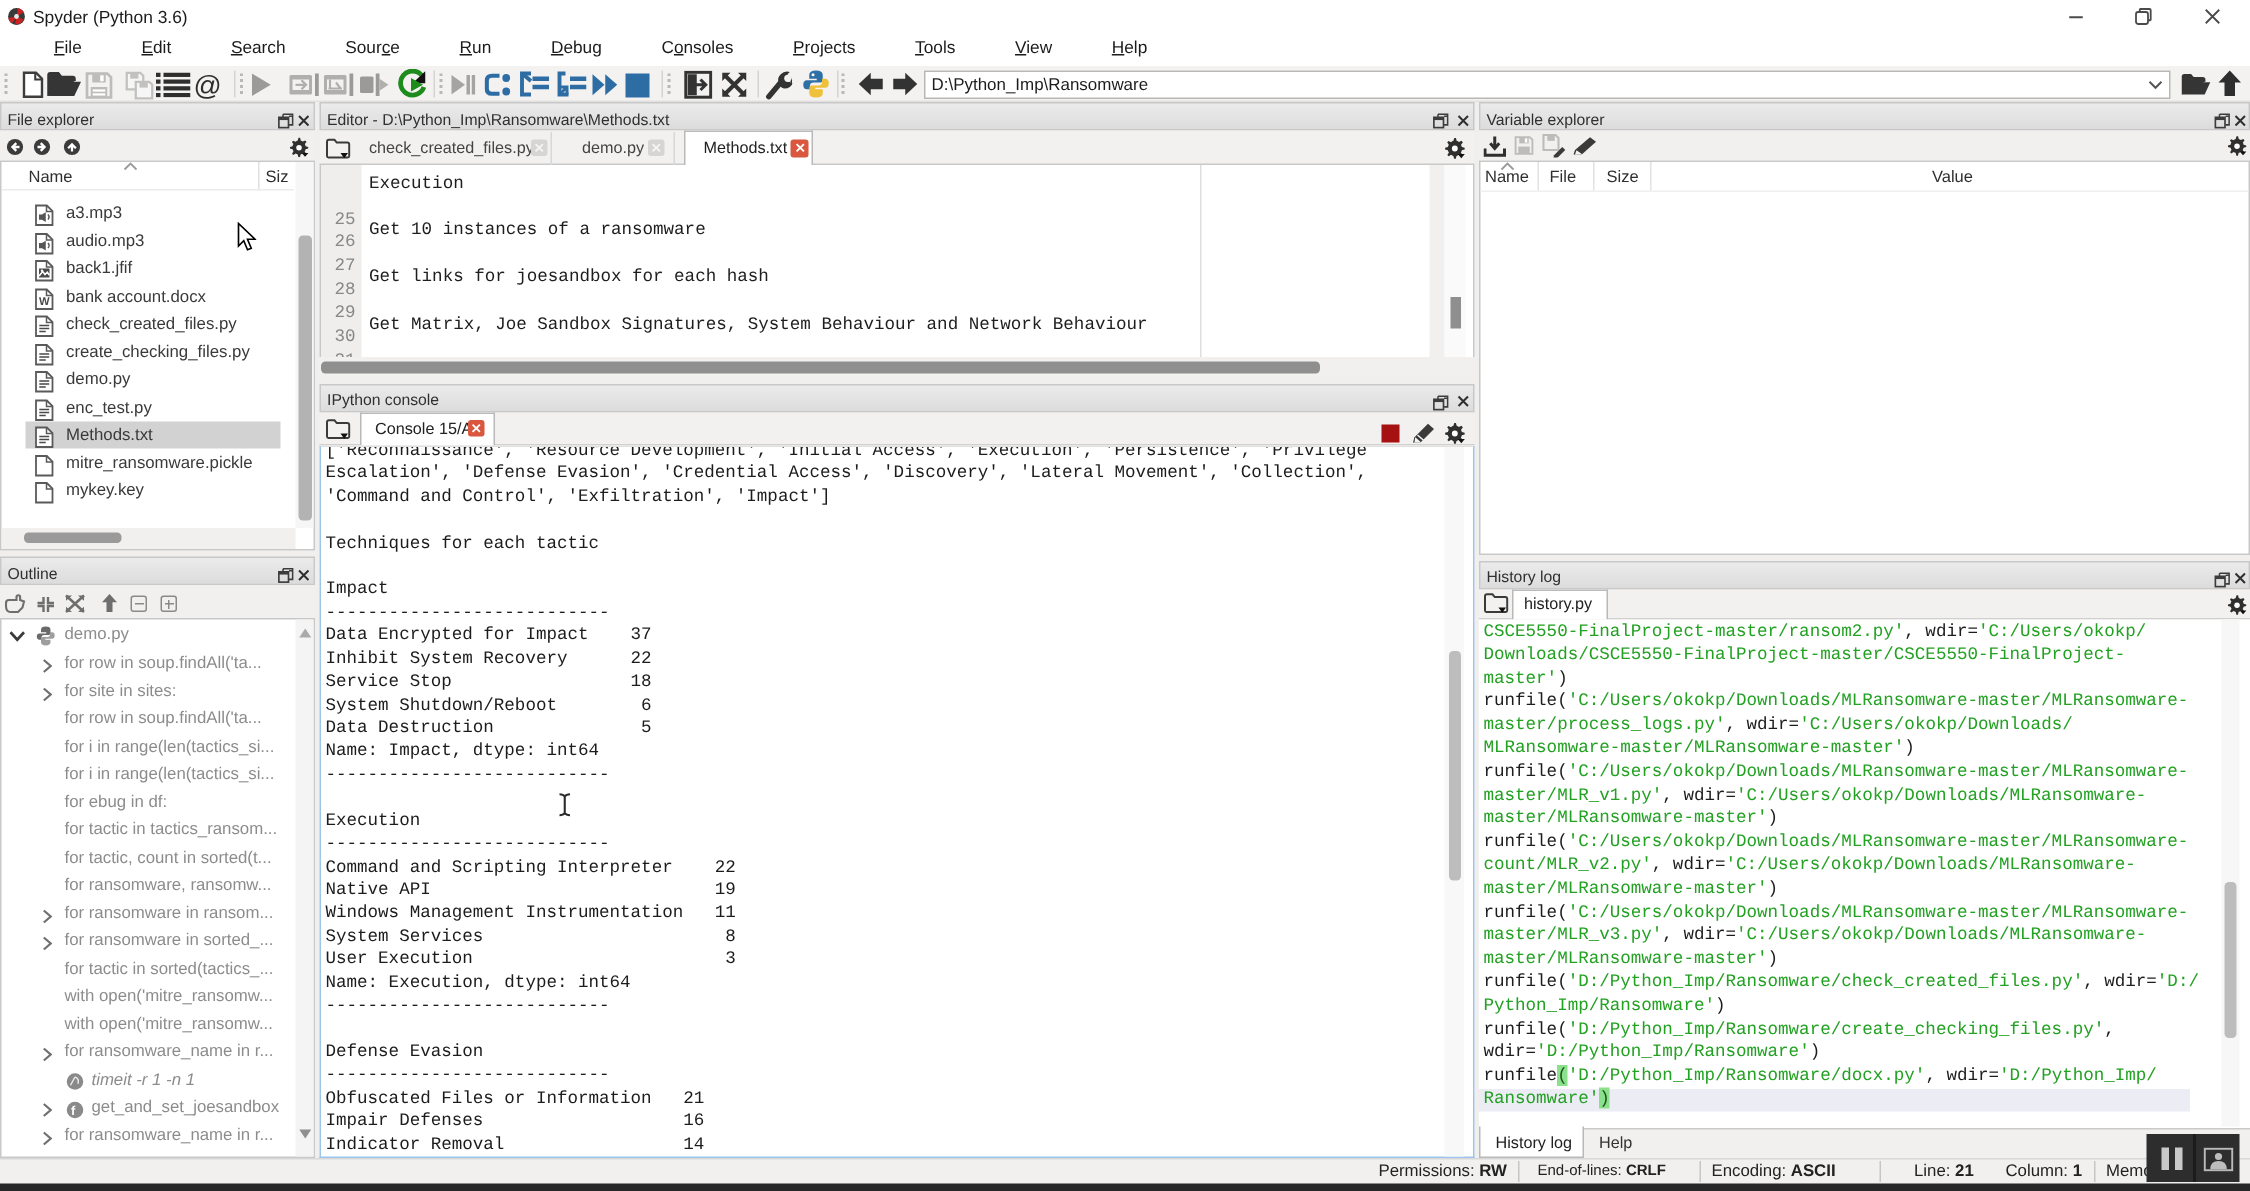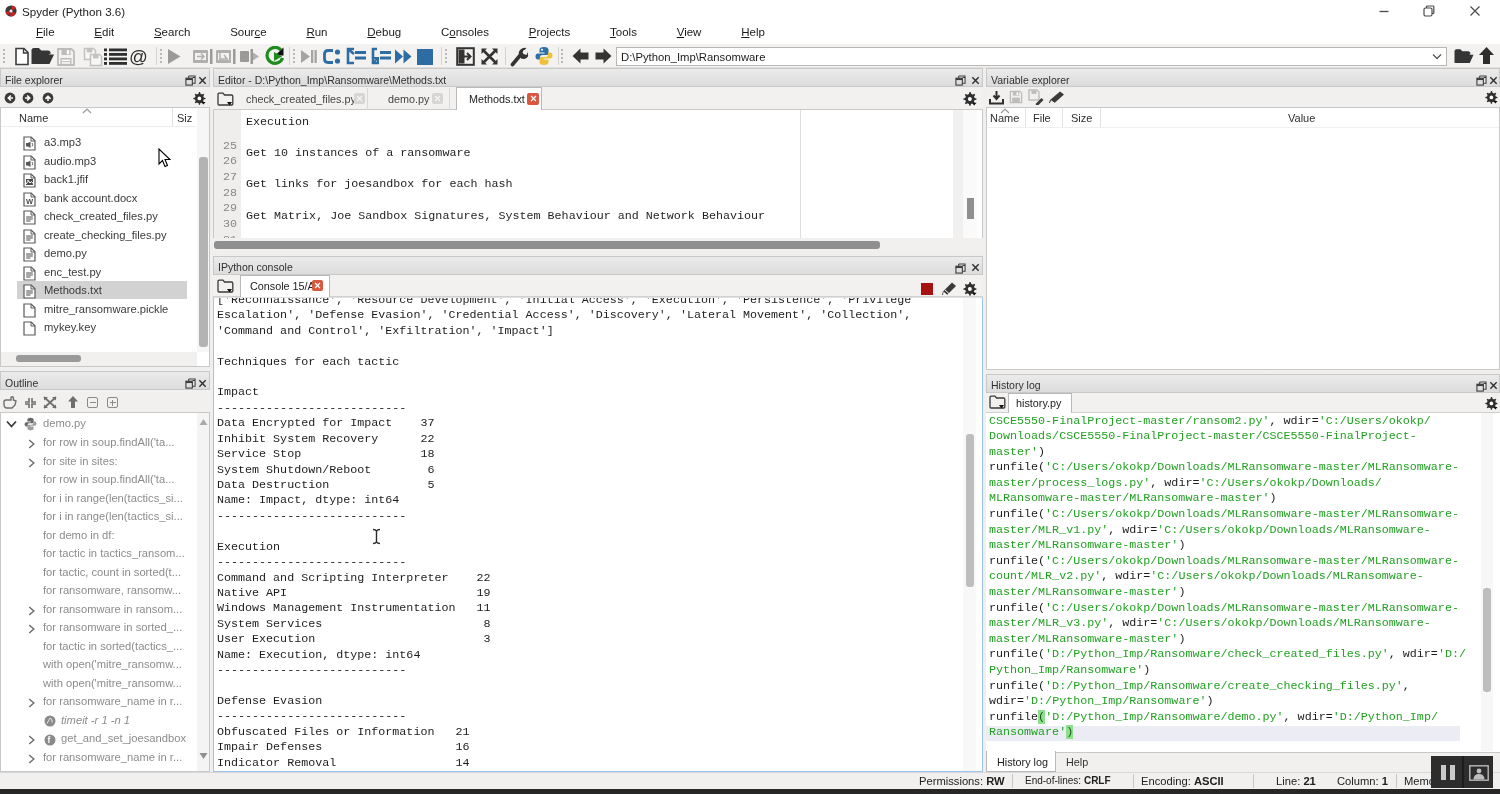--- a/index.html
+++ b/index.html
@@ -388,21 +388,21 @@
       <path d="M1.2 1 L5.8 5 L1.2 9" fill="none" stroke="#707070" stroke-width="1.5"></path>
     </svg>
  <div class="orow" style="top:23px">for row in soup.findAll('ta...</div>
  <svg class="abs" style="left:28px;top:44.5px" width="7" height="10" viewBox="0 0 7 10">
       <path d="M1.2 1 L5.8 5 L1.2 9" fill="none" stroke="#707070" stroke-width="1.5"></path>
     </svg>
  <div class="orow" style="top:41.5px">for site in sites:</div>
  <div class="orow" style="top:60px">for row in soup.findAll('ta...</div>
  <div class="orow" style="top:78.5px">for i in range(len(tactics_si...</div>
  <div class="orow" style="top:97px">for i in range(len(tactics_si...</div>
- <div class="orow" style="top:115.5px">for demo in df:</div>
+ <div class="orow" style="top:115.5px">for ebug in df:</div>
  <div class="orow" style="top:134px">for tactic in tactics_ransom...</div>
  <div class="orow" style="top:152.5px">for tactic, count in sorted(t...</div>
  <div class="orow" style="top:171px">for ransomware, ransomw...</div>
  <svg class="abs" style="left:28px;top:192.5px" width="7" height="10" viewBox="0 0 7 10">
       <path d="M1.2 1 L5.8 5 L1.2 9" fill="none" stroke="#707070" stroke-width="1.5"></path>
     </svg>
  <div class="orow" style="top:189.5px">for ransomware in ransom...</div>
  <svg class="abs" style="left:28px;top:211px" width="7" height="10" viewBox="0 0 7 10">
       <path d="M1.2 1 L5.8 5 L1.2 9" fill="none" stroke="#707070" stroke-width="1.5"></path>
     </svg>
@@ -646,21 +646,21 @@
 runfile(<span class="g">'C:/Users/okokp/Downloads/MLRansomware-master/MLRansomware-</span>
 <span class="g">count/MLR_v2.py'</span>, wdir=<span class="g">'C:/Users/okokp/Downloads/MLRansomware-</span>
 <span class="g">master/MLRansomware-master'</span>)
 runfile(<span class="g">'C:/Users/okokp/Downloads/MLRansomware-master/MLRansomware-</span>
 <span class="g">master/MLR_v3.py'</span>, wdir=<span class="g">'C:/Users/okokp/Downloads/MLRansomware-</span>
 <span class="g">master/MLRansomware-master'</span>)
 runfile(<span class="g">'D:/Python_Imp/Ransomware/check_created_files.py'</span>, wdir=<span class="g">'D:/</span>
 <span class="g">Python_Imp/Ransomware'</span>)
 runfile(<span class="g">'D:/Python_Imp/Ransomware/create_checking_files.py'</span>,
 wdir=<span class="g">'D:/Python_Imp/Ransomware'</span>)
-runfile<span class="hl-paren">(</span><span class="g">'D:/Python_Imp/Ransomware/demo.py'</span>, wdir=<span class="g">'D:/Python_Imp/</span>
+runfile<span class="hl-paren">(</span><span class="g">'D:/Python_Imp/Ransomware/docx.py'</span>, wdir=<span class="g">'D:/Python_Imp/</span>
 <span class="g">Ransomware'</span><span class="hl-paren">)</span></pre>
 </div>
 <div class="abs" style="left:1481px;top:413px;width:12px;height:338px;background:#f7f7f7"></div>
 <div class="abs sb-thumb" style="left:1483px;top:588px;width:8px;height:104px;background:#bdbdbd"></div>
 
 <div class="abs" style="left:986px;top:751.5px;width:514px;height:21px;background:#f1f0ef;border-top:1px solid #c9c9c9"></div>
 <div class="abs" style="left:986px;top:751px;width:70px;height:21px;background:#fff;border:1px solid #b9b9b9;border-top:none"></div>
 <div class="abs" style="left:997px;top:756px;font-size:10.8px;color:#222">History log</div>
 <div class="abs" style="left:1066px;top:756px;font-size:10.8px;color:#333">Help</div>
 

